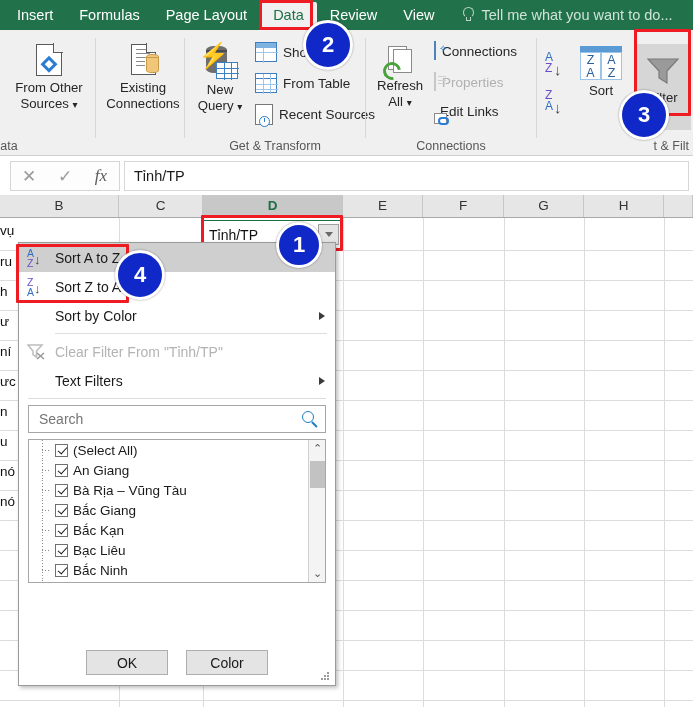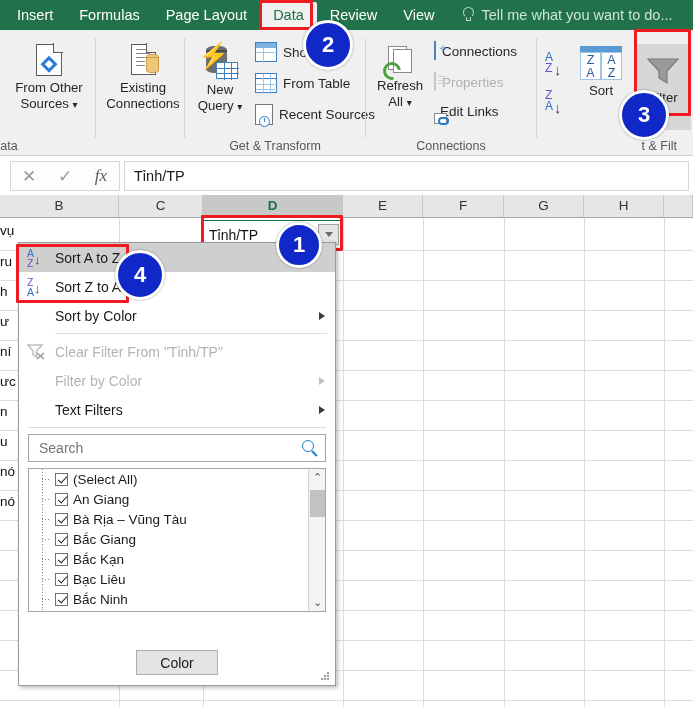--- a/index.html
+++ b/index.html
@@ -363,21 +363,21 @@
 
       <div class="bigbtn" style="left:98px; top:14px; width:56px; background:#d6d6d6; height:86px; padding-top:12px;">
         <div class="funnel" style="margin:0 auto 4px auto;">
           <svg width="34" height="30" viewBox="0 0 34 30">
             <path d="M2 3 H32 L21 15 V27 L13 22 V15 Z" fill="#9a9a9a" stroke="#7a7a7a" stroke-width="1.2"></path>
           </svg>
         </div>
         <div class="lbl">Filter</div>
       </div>
 
-      <div class="gl" style="text-align:right; padding-right:16px;"><span>t &amp; Filt</span></div>
+      <div class="gl" style="text-align:right; padding-right:4px;"><span>t &amp; Filt</span></div>
     </div>
   </div>
 
   <div class="hibox" style="left:259px; top:0px; width:54px; height:30px;"></div>
   <div class="hibox" style="left:634px; top:29px; width:57px; height:87px;"></div>
 
   <div class="fbar">
     <div class="fbtns">
       <div>✕</div>
       <div>✓</div>
@@ -482,25 +482,20 @@
     <div class="mitem dis">
       <span class="mic">
         <svg width="19" height="17" viewBox="0 0 19 17">
           <path d="M1 2 H15 L9.5 8 V14 L6 11.5 V8 Z" fill="none" stroke="#bdbdbd" stroke-width="1.5"></path>
           <path d="M10 10 L17 16 M17 10 L10 16" stroke="#9a9a9a" stroke-width="1.6"></path>
         </svg>
       </span>
       <span class="mtx">Clear Filter From "Tỉnh/TP"</span>
     </div>
 
-    <div class="mitem dis">
-      <span class="mic"></span>
-      <span class="mtx">Filter by Color</span>
-      <span class="sub"></span>
-    </div>
 
     <div class="mitem">
       <span class="mic"></span>
       <span class="mtx">Text Filters</span>
       <span class="sub"></span>
     </div>
 
     <div class="sep" style="margin-left:9px;margin-right:9px;"></div>
 
     <div class="srchwrap">
@@ -554,20 +549,21 @@
       </div>
 
       <div class="vbar">
         <div class="ar">⌃</div>
         <div class="thumb"></div>
         <div class="ar" style="position:absolute;bottom:0;left:0;">⌄</div>
       </div>
     </div>
 
     <div class="dlgbtns">
+      <div class="dlgbtn">OK</div>
       <div class="dlgbtn">Color</div>
     </div>
 
     <div class="grip">
       <i style="left:6px;top:0;"></i>
         <i style="left:3px;top:3px;"></i>
         <i style="left:6px;top:3px;"></i>
       <i style="left:0;top:6px;"></i>
         <i style="left:3px;top:6px;"></i>
         <i style="left:6px;top:6px;"></i>

